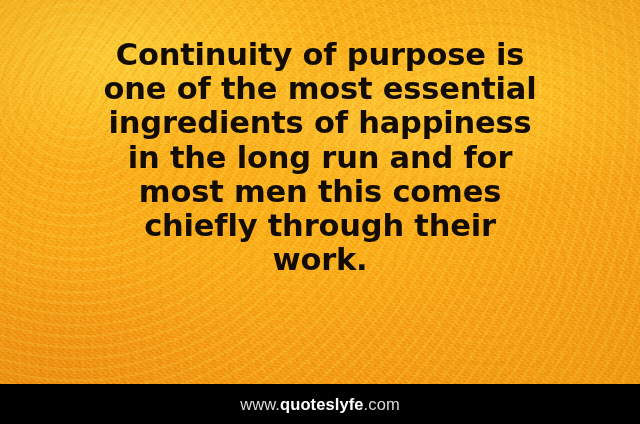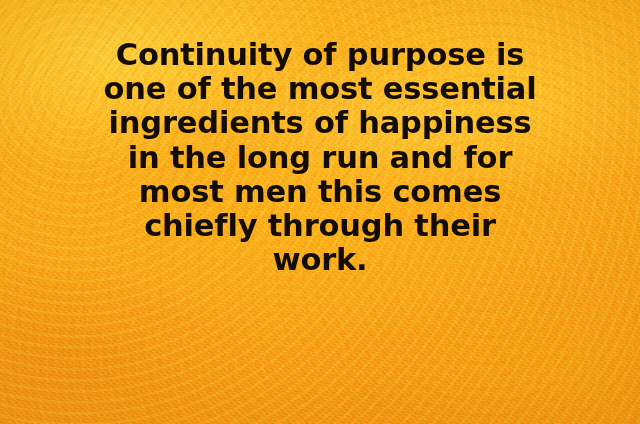--- a/index.html
+++ b/index.html
@@ -132,14 +132,17 @@
 one of the most essential
 ingredients of happiness
 in the long run and for
 most men this comes
 chiefly through their
 work.</div>
 
 
   </div>
 
+  <div id="footer-bar">
+    <div id="footer-url"><span class="url-thin">www.</span><span class="url-bold">quoteslyfe</span><span class="url-thin">.com</span></div>
+  </div>
 
 </div>
 
 </body></html>

